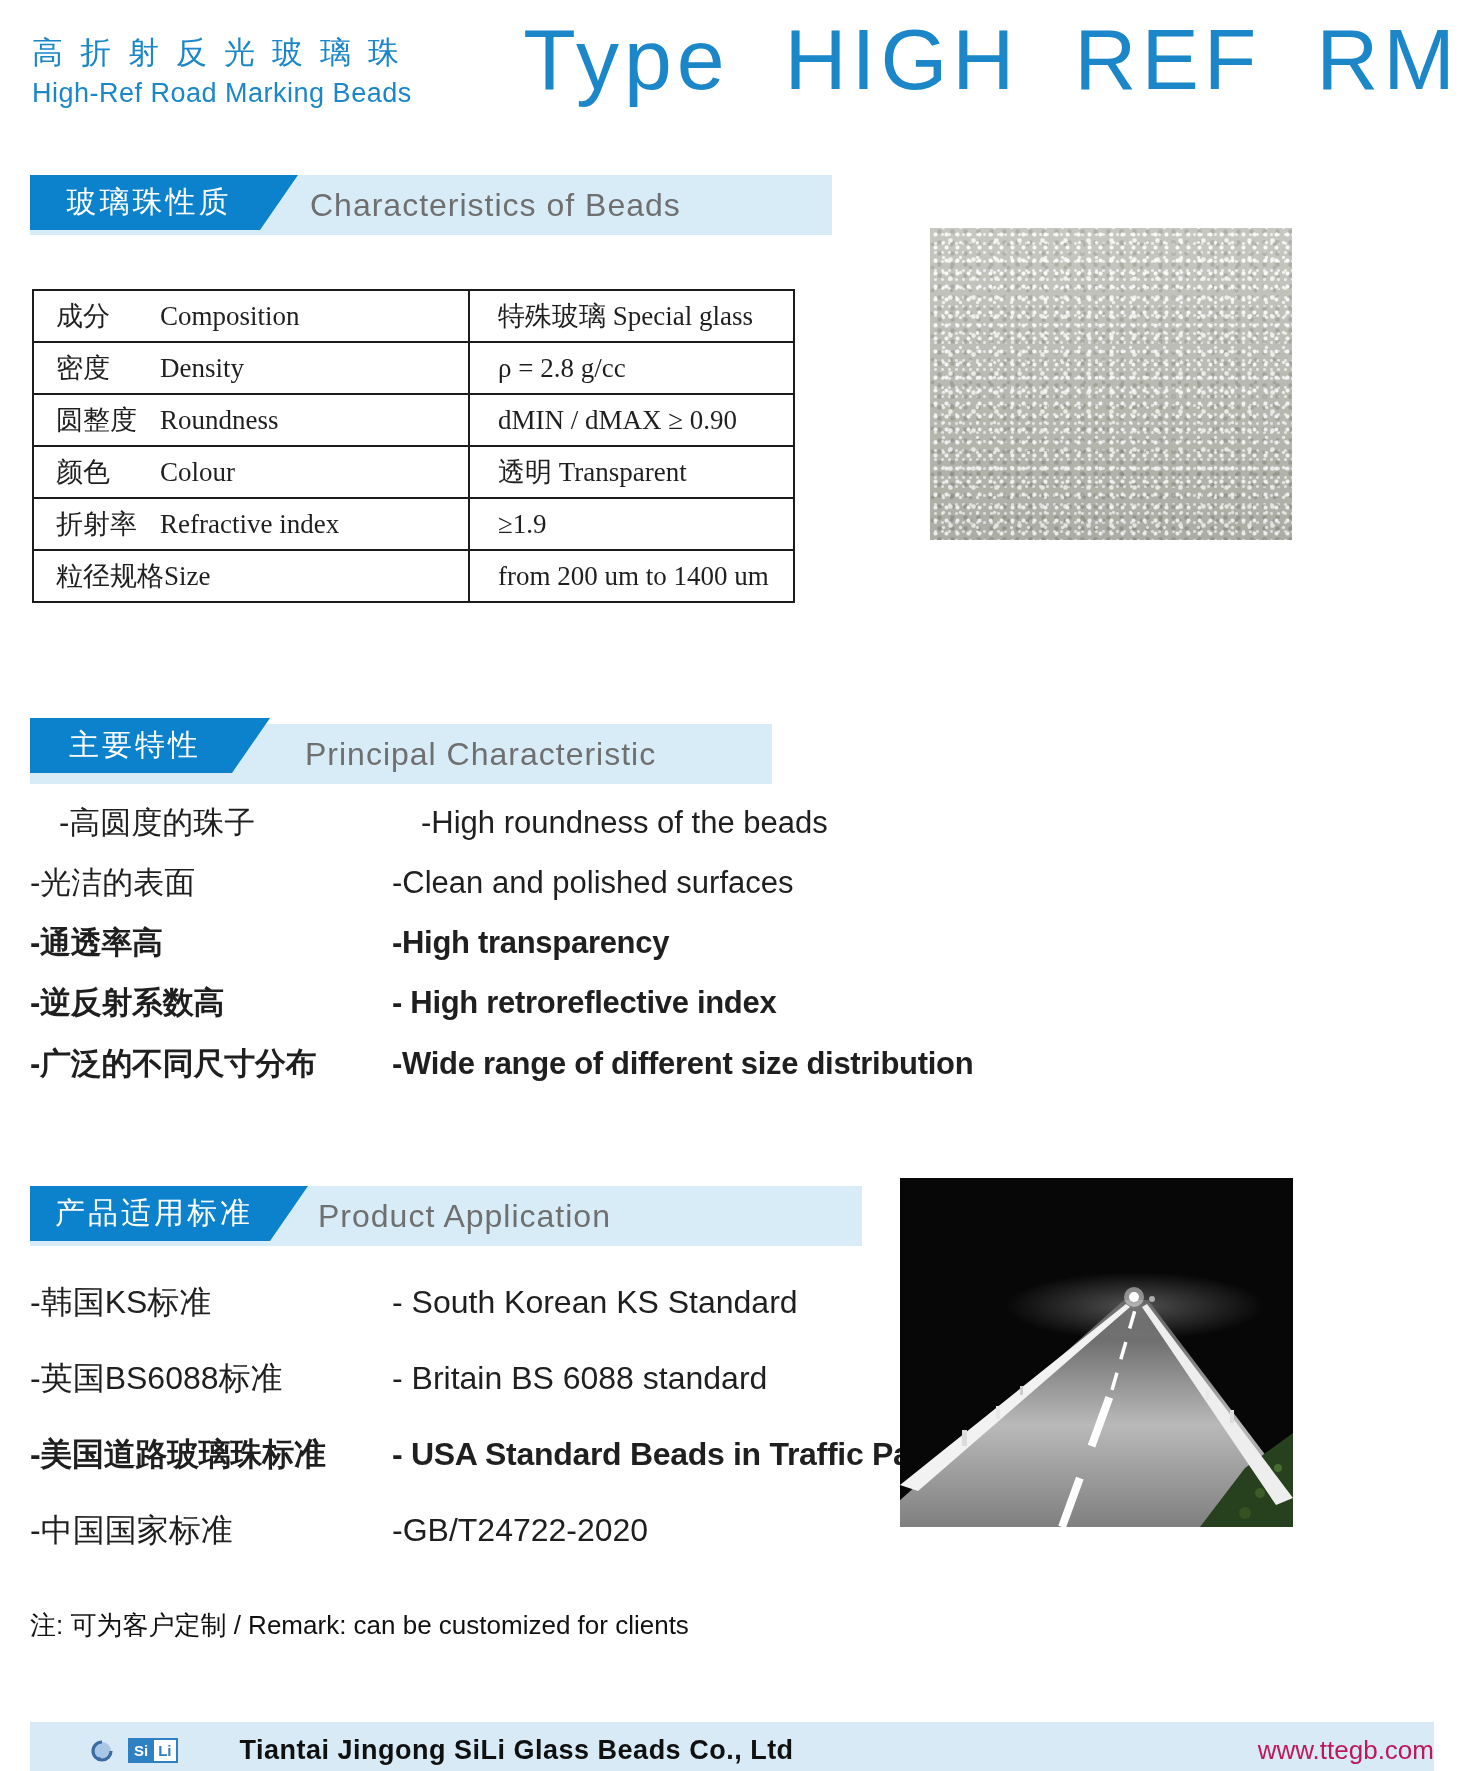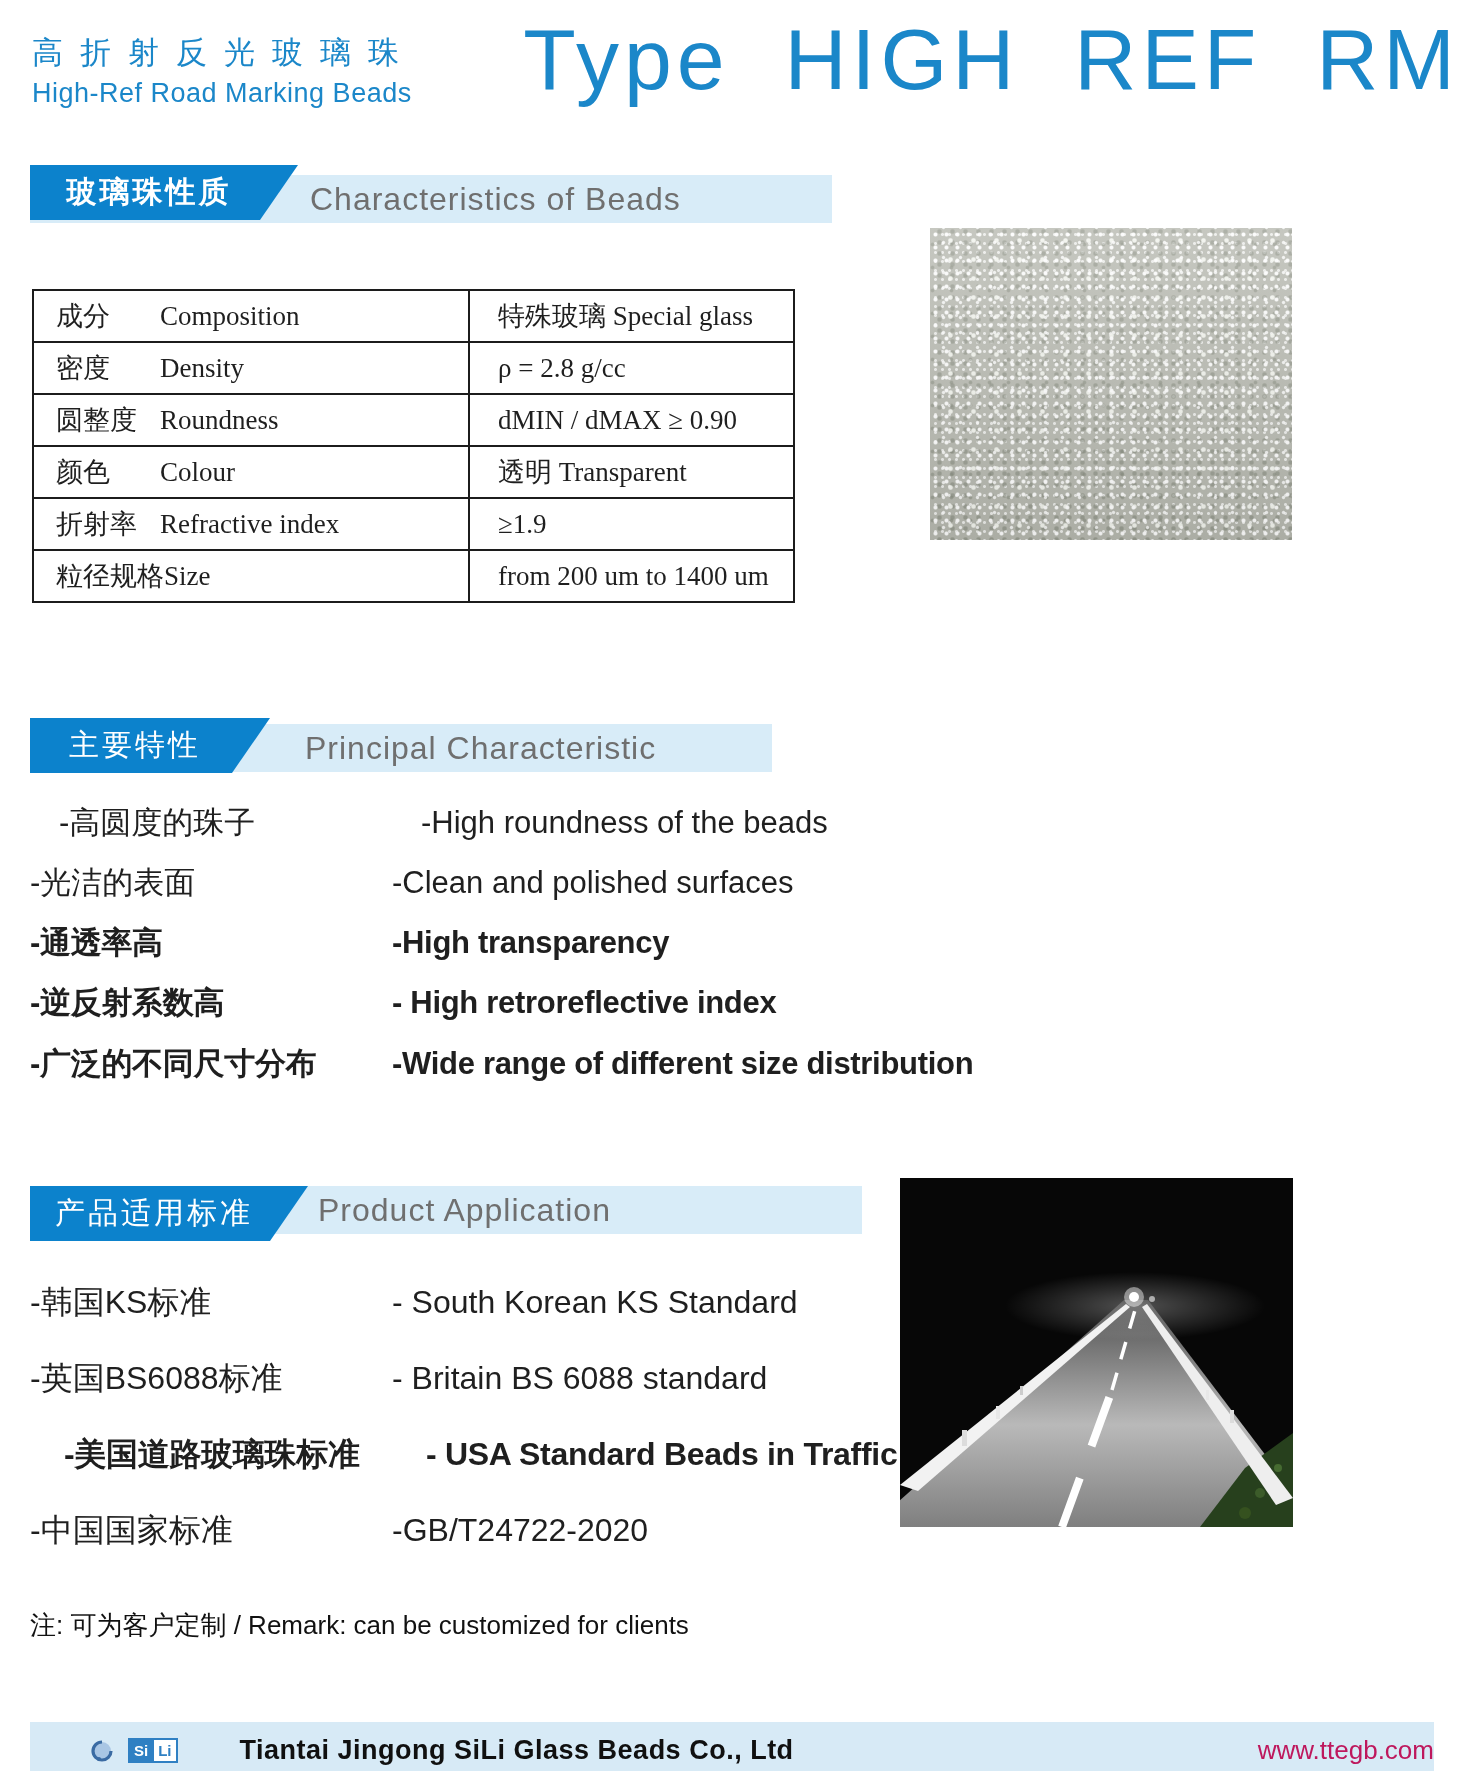--- a/index.html
+++ b/index.html
@@ -16,21 +16,21 @@
   .hdr-en{
     position:absolute;left:32px;top:78px;font-size:27px;color:#1b87c9;
     letter-spacing:.5px;white-space:nowrap;
   }
   .product-type{
     position:absolute;right:4px;top:10px;font-size:86px;color:#1b87c9;
     letter-spacing:5px;word-spacing:26px;white-space:nowrap;font-weight:400;
   }
   
   .band{
-    position:absolute;left:30px;height:48px;background:#d8ecf8;
+    position:absolute;left:30px;height:60px;background:#d8ecf8;
     display:flex;align-items:center;
   }
   .band .en{
     font-size:32px;color:#6f6f6f;letter-spacing:1px;white-space:nowrap;
   }
   .ribbon{
     position:absolute;left:30px;height:55px;background:#0c82cc;
     clip-path:polygon(0 0,100% 0,calc(100% - 38px) 100%,0 100%);
     display:flex;align-items:center;justify-content:center;
   }
@@ -89,21 +89,21 @@
 </head>
 <body>
 
 <div class="hdr-cn">高折射反光玻璃珠</div>
 <div class="hdr-en">High-Ref Road Marking Beads</div>
 <div class="product-type">Type HIGH REF RM</div>
 
 <div class="band" style="top:175px;width:802px;">
   <span class="en" style="margin-left:280px;">Characteristics of Beads</span>
 </div>
-<div class="ribbon" style="top:165px;width:268px;font-weight:bold;">
+<div class="ribbon" style="top:175px;width:268px;">
   <span class="cn">玻璃珠性质</span>
 </div>
 
 <div class="spec-table">
   <div class="spec-row">
     <div class="cell prop">
         <span class="p-cn">成分</span>
         <span>Composition</span>
       </div>
     <div class="cell val">特殊玻璃  Special glass</div>
@@ -183,21 +183,21 @@
 </div>
 
 <div class="li-row app-row" style="top:1281px;">
   <span class="cn">-韩国KS标准</span>
   <span class="en">- South Korean KS Standard</span>
 </div>
 <div class="li-row app-row" style="top:1357px;">
   <span class="cn">-英国BS6088标准</span>
   <span class="en">- Britain  BS 6088 standard</span>
 </div>
-<div class="li-row app-row boldish" style="top:1433px;margin-left:34px;">
+<div class="li-row app-row boldish" style="top:1433px;">
   <span class="cn">-美国道路玻璃珠标准</span>
   <span class="en">- USA Standard  Beads in Traffic Paints</span>
 </div>
 <div class="li-row app-row" style="top:1509px;">
   <span class="cn">-中国国家标准</span>
   <span class="en">-GB/T24722-2020</span>
 </div>
 
 <div class="road-photo">
   <svg width="393" height="349" viewBox="0 0 393 349">

